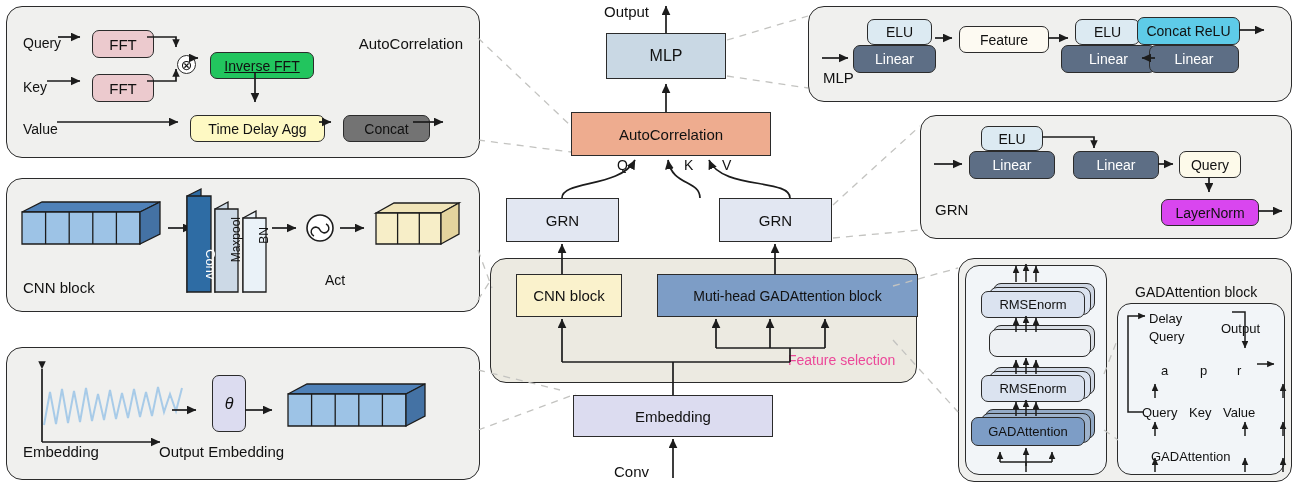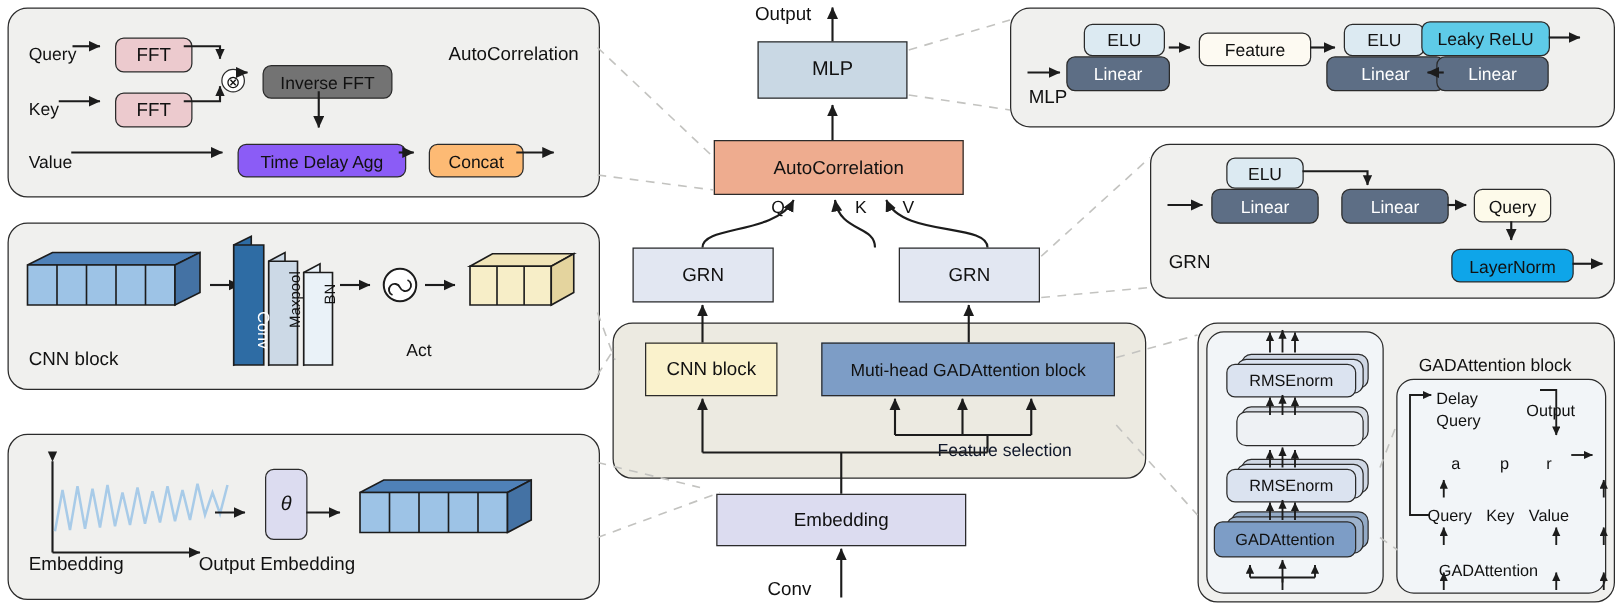--- a/index.html
+++ b/index.html
@@ -23,24 +23,24 @@
 
   <div class="lbl" style="left:16px;top:28px;font-size:14px;">Query</div>
   <div class="lbl" style="left:16px;top:72px;font-size:14px;">Key</div>
   <div class="lbl" style="left:16px;top:114px;font-size:14px;">Value</div>
 
   <div class="box rbox" style="left:85px;top:23px;width:62px;height:28px;background:#eccace;font-size:15px;">FFT</div>
   <div class="box rbox" style="left:85px;top:67px;width:62px;height:28px;background:#eccace;font-size:15px;">FFT</div>
 
   <div class="box" style="left:170px;top:48px;width:19px;height:19px;border-radius:50%;background:#fff;font-size:14px;line-height:1;">⊗</div>
 
-  <div class="box rbox" style="left:203px;top:45px;width:104px;height:27px;background:#737373;font-size:14px;">Inverse FFT</div>
-
-  <div class="box rbox" style="left:183px;top:108px;width:135px;height:27px;background:#8b5cf6;font-size:14px;">Time Delay Agg</div>
-  <div class="box rbox" style="left:336px;top:108px;width:76px;height:27px;background:#fdba74;font-size:14px;">Concat</div>
+  <div class="box rbox" style="left:203px;top:45px;width:104px;height:27px;background:#22c55e;font-size:14px;text-decoration:underline;">Inverse FFT</div>
+
+  <div class="box rbox" style="left:183px;top:108px;width:135px;height:27px;background:#fef9c3;font-size:14px;">Time Delay Agg</div>
+  <div class="box rbox" style="left:336px;top:108px;width:87px;height:27px;background:#737373;font-size:14px;">Concat</div>
 </div>
 
 <div class="panel" style="left:6px;top:178px;width:472px;height:132px;">
   <div class="lbl" style="left:16px;top:100px;font-size:15px;">CNN block</div>
 
   <div class="lbl v" style="left:196px;top:70px;font-size:13px;color:#fff;z-index:6;">Conv</div>
   <div class="lbl v" style="left:222px;top:38px;font-size:12px;z-index:6;transform:rotate(180deg);">Maxpool</div>
   <div class="lbl v" style="left:250px;top:48px;font-size:12px;z-index:6;transform:rotate(180deg);">BN</div>
   <div class="lbl" style="left:305px;top:93px;font-size:14px;margin-left:13px;">Act</div>
 </div>
@@ -59,51 +59,51 @@
 
 <div class="lbl" style="left:617px;top:157px;font-size:14px;">Q</div>
 <div class="lbl" style="left:684px;top:157px;font-size:14px;">K</div>
 <div class="lbl" style="left:722px;top:157px;font-size:14px;">V</div>
 
 <div class="box sq" style="left:506px;top:198px;width:113px;height:44px;background:#e2e7f2;font-size:15px;">GRN</div>
 <div class="box sq" style="left:719px;top:198px;width:113px;height:44px;background:#e2e7f2;font-size:15px;">GRN</div>
 
 <div style="position:absolute;left:490px;top:258px;width:425px;height:123px;
             background:#eceae1;border:1.8px solid #2b2b2b;border-radius:16px;"></div>
-<div class="lbl" style="left:750px;top:352px;font-size:14px;color:#0f172a;">Feature selection</div>
+<div class="lbl" style="left:788px;top:352px;font-size:14px;color:#ec4899;">Feature selection</div>
 
 <div class="box sq" style="left:516px;top:274px;width:106px;height:43px;background:#faf2cc;font-size:15px;">CNN block</div>
-<div class="box sq" style="left:657px;top:274px;width:235px;height:43px;background:#7d9dc6;font-size:14px;">Muti-head GADAttention block</div>
+<div class="box sq" style="left:657px;top:274px;width:261px;height:43px;background:#7d9dc6;font-size:14px;">Muti-head GADAttention block</div>
 
 <div class="box sq" style="left:573px;top:395px;width:200px;height:42px;background:#dcdcf0;font-size:15px;">Embedding</div>
 <div class="lbl" style="left:614px;top:463px;font-size:15px;">Conv</div>
 
 <div class="panel" style="left:808px;top:6px;width:482px;height:94px;">
   <div class="lbl" style="left:14px;top:62px;font-size:15px;">MLP</div>
 
   <div class="box rbox" style="left:58px;top:12px;width:65px;height:26px;background:#dceaf2;font-size:14px;">ELU</div>
   <div class="box rbox" style="left:44px;top:38px;width:83px;height:28px;background:#5d6e85;color:#fff;font-size:14px;">Linear</div>
 
   <div class="box rbox" style="left:150px;top:19px;width:90px;height:27px;background:#fdfaf2;font-size:14px;">Feature</div>
 
   <div class="box rbox" style="left:266px;top:12px;width:65px;height:26px;background:#dceaf2;font-size:14px;">ELU</div>
   <div class="box rbox" style="left:252px;top:38px;width:95px;height:28px;background:#5d6e85;color:#fff;font-size:14px;">Linear</div>
 
-  <div class="box rbox" style="left:328px;top:10px;width:103px;height:28px;background:#5ecbe8;font-size:14px;">Leaky ReLU</div>
+  <div class="box rbox" style="left:328px;top:10px;width:103px;height:28px;background:#5ecbe8;font-size:14px;">Concat ReLU</div>
   <div class="box rbox" style="left:340px;top:38px;width:90px;height:28px;background:#5d6e85;color:#fff;font-size:14px;">Linear</div>
 </div>
 
 <div class="panel" style="left:920px;top:115px;width:370px;height:122px;">
   <div class="lbl" style="left:14px;top:85px;font-size:15px;">GRN</div>
 
   <div class="box rbox" style="left:60px;top:10px;width:62px;height:25px;background:#dceaf2;font-size:14px;">ELU</div>
   <div class="box rbox" style="left:48px;top:35px;width:86px;height:28px;background:#5d6e85;color:#fff;font-size:14px;">Linear</div>
   <div class="box rbox" style="left:152px;top:35px;width:86px;height:28px;background:#5d6e85;color:#fff;font-size:14px;">Linear</div>
   <div class="box rbox" style="left:258px;top:35px;width:62px;height:27px;background:#fdfaea;font-size:14px;">Query</div>
-  <div class="box rbox" style="left:240px;top:83px;width:98px;height:27px;background:#0ea5e9;font-size:14px;">LayerNorm</div>
+  <div class="box rbox" style="left:240px;top:83px;width:98px;height:27px;background:#d946ef;font-size:14px;">LayerNorm</div>
 </div>
 
 <div class="panel" style="left:958px;top:258px;width:332px;height:222px;">
   <div class="lbl" style="left:176px;top:8px;font-size:14px;margin-top:36px;">Muti-head</div>
   <div class="lbl" style="left:176px;top:25px;font-size:14px;">GADAttention block</div>
 
   <div class="panel inner" style="left:6px;top:6px;width:140px;height:208px;border-radius:14px;background:#f2f5f8;"></div>
 
   <div style="position:absolute;left:34px;top:24px;width:100px;height:26px;background:#cfd7e4;
               border:1.3px solid #2b2b2b;border-radius:8px;"></div>

